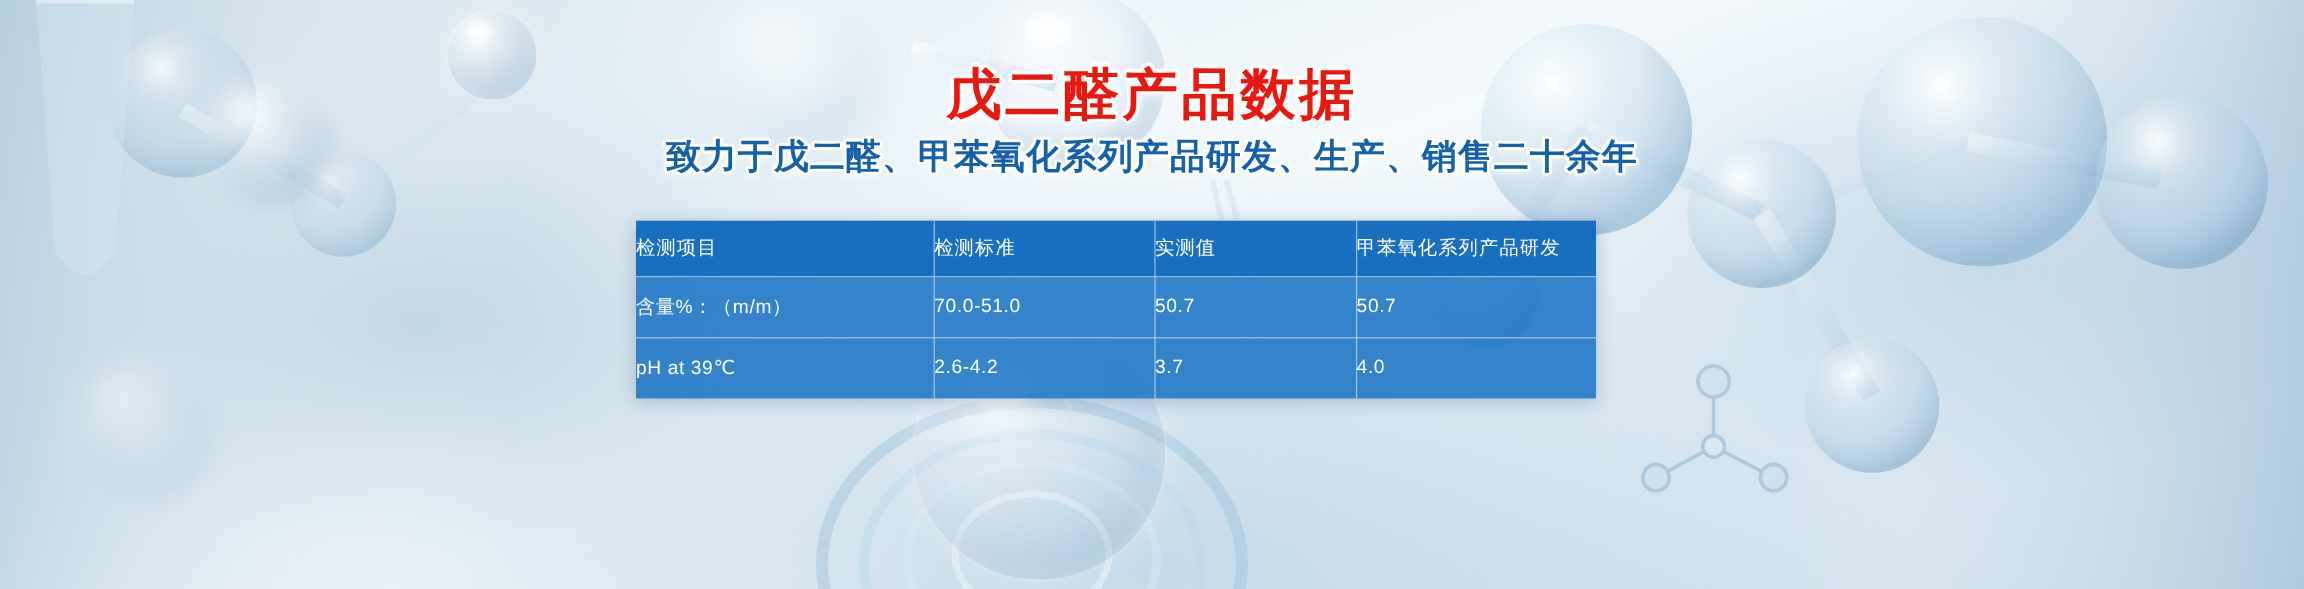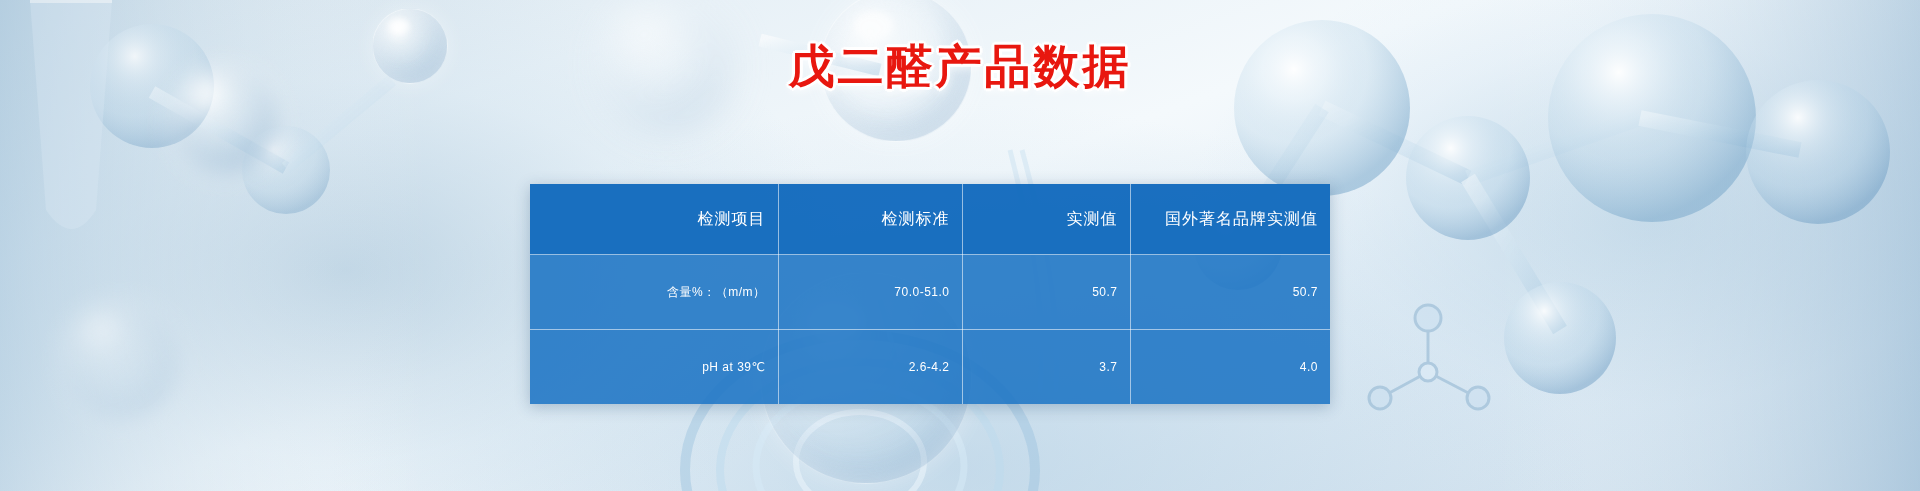--- a/index.html
+++ b/index.html
@@ -65,21 +65,21 @@
     right: 0;
     top: 42px;
     text-align: center;
     z-index: 6;
   }
   .title {
     font-size: 46px;
     font-weight: bold;
     letter-spacing: 3px;
     color: #e8170f;
-    margin: 0;
+    margin: 12px;
     line-height: 1.05;
     text-shadow:
       -2px -2px 0 #ffffff,  2px -2px 0 #ffffff,
       -2px  2px 0 #ffffff,  2px  2px 0 #ffffff,
       -3px  0   0 #ffffff,  3px  0   0 #ffffff,
        0   -3px 0 #ffffff,  0    3px 0 #ffffff,
        0 4px 9px rgba(255,255,255,0.95);
   }
   .subtitle {
     font-size: 29px;
@@ -107,40 +107,40 @@
   }
   table.spec {
     width: 100%;
     border-collapse: collapse;
     background: rgba(28,116,196,0.88);
     table-layout: fixed;
   }
   table.spec th,
   table.spec td {
     color: #ffffff;
-    text-align: right;
+    text-align: left;
     font-weight: normal;
     border-right: 1px solid rgba(255,255,255,0.55);
     border-bottom: 1px solid rgba(255,255,255,0.55);
-    padding: 12px;
+    padding: 0;
     height: 50px;
     vertical-align: middle;
   }
   table.spec th:last-child,
   table.spec td:last-child { border-right: none; }
   table.spec tr:last-child td { border-bottom: none; }
 
   table.spec thead th {
     font-size: 16px;
     letter-spacing: 1px;
     background: rgba(24,110,190,0.93);
     height: 46px;
   }
   table.spec tbody td {
-    font-size: 12px;
+    font-size: 16px;
     letter-spacing: 0.5px;
   }
   table.spec col.c1 { width: 31%; }
   table.spec col.c2 { width: 23%; }
   table.spec col.c3 { width: 21%; }
   table.spec col.c4 { width: 25%; }
 </style>
 </head>
 <body>
 
@@ -235,36 +235,37 @@
 
   <div class="bubble glow-blur" style="left:170px; top:66px; width:108px; height:108px;"></div>
   <div class="bubble" style="left:372px; top:8px; width:74px; height:74px;"></div>
   <div class="bubble glow-blur2" style="left:600px; top:0px; width:130px; height:130px; opacity:.75;"></div>
   <div class="bubble" style="left:820px; top:-10px; width:150px; height:150px; opacity:.85;"></div>
   <div class="bubble" style="left:760px; top:272px; width:210px; height:210px; opacity:.8;"></div>
   <div class="bubble glow-blur" style="left:60px; top:300px; width:120px; height:120px; opacity:.5;"></div>
 
   <div class="headline-wrap">
     <h1 class="title">戊二醛产品数据</h1>
+    <p class="subtitle">致力于戊二醛、甲苯氧化系列产品研发、生产、销售二十余年</p>
   </div>
 
   <div class="table-wrap">
     <table class="spec">
       <colgroup>
         <col class="c1">
           <col class="c2">
           <col class="c3">
           <col class="c4">
       </colgroup>
       <thead>
         <tr>
           <th>检测项目</th>
           <th>检测标准</th>
           <th>实测值</th>
-          <th>国外著名品牌实测值</th>
+          <th>甲苯氧化系列产品研发</th>
         </tr>
       </thead>
       <tbody>
         <tr>
           <td>含量%：（m/m）</td>
           <td>70.0-51.0</td>
           <td>50.7</td>
           <td>50.7</td>
         </tr>
         <tr>

